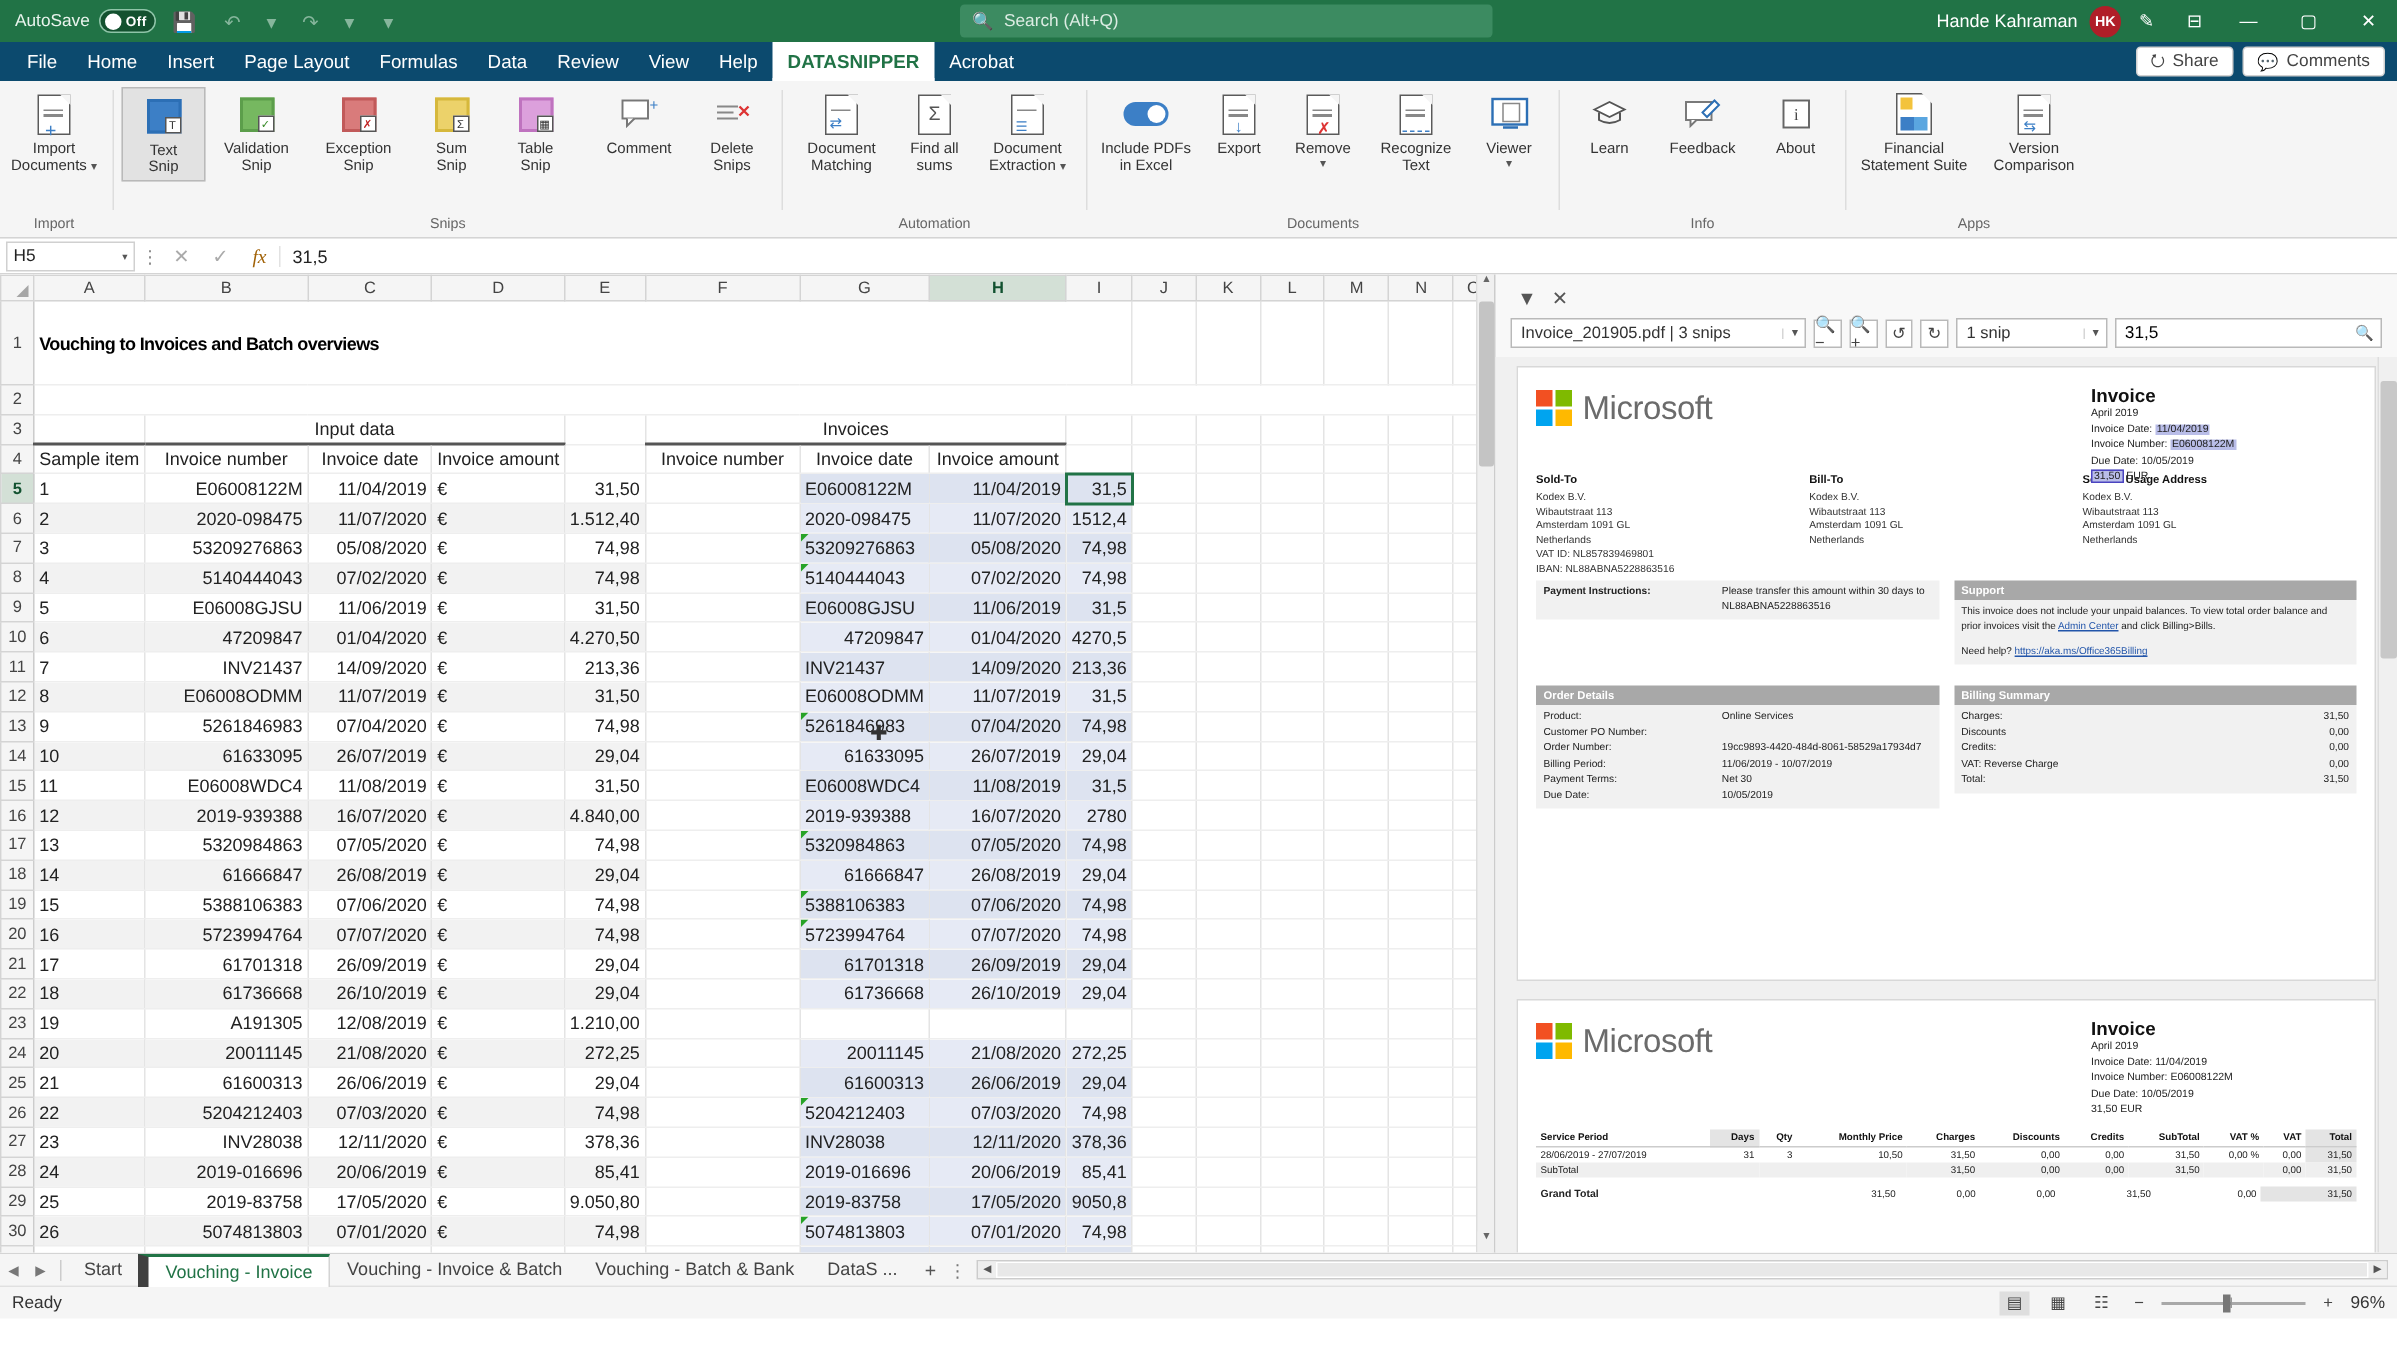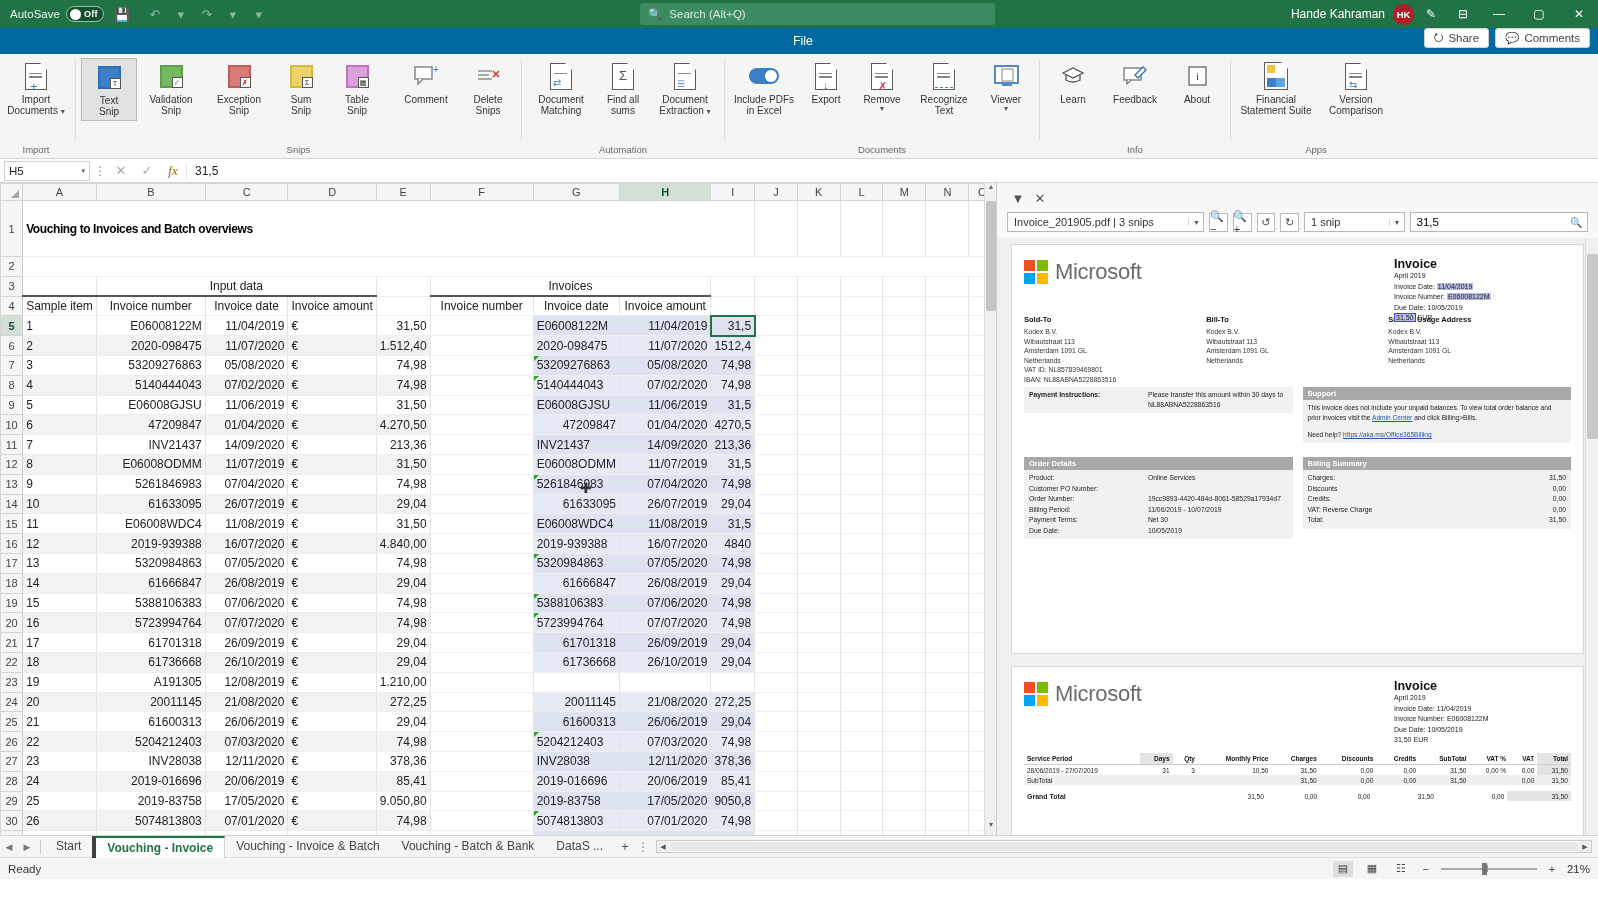--- a/index.html
+++ b/index.html
@@ -40,22 +40,22 @@
   .tb-right { position: absolute; right: 0; top: 0; height: 28px; display: flex; align-items: center; gap: 2px; }
   .username { font-size: 12px; color: #fff; margin-right: 6px; }
   .avatar {
     width: 21px; height: 21px; border-radius: 50%; background: #b01e28; color: #fff;
     font-size: 9.5px; display: flex; align-items: center; justify-content: center; font-weight: bold;
   }
   .wbtn { width: 38px; height: 28px; display: flex; align-items: center; justify-content: center;
           color: #fff; font-size: 12px; }
   
   .menubar {
-    height: 26px; background: #0369a1; display: flex; align-items: center;
-    padding-left: 8px; position: relative; flex-direction: column;
+    height: 26px; background: #0c4a6e; display: flex; align-items: center;
+    padding-left: 8px; position: relative;
   }
   .menu-item {
     padding: 0 10px; height: 26px; line-height: 26px; color: #fff; font-size: 12.5px;
   }
   .menu-item.active { background: #fff; color: #217346; font-weight: bold;
      border-bottom: 2px solid #fff; }
   .menubar-right { position: absolute; right: 8px; display: flex; gap: 6px; align-items: center; }
   .mb-btn { background:#fff; color:#444; border:1px solid #d0d0d0; border-radius:3px;
             padding: 2px 9px; font-size: 11.5px; display:flex; align-items:center; gap:5px; height:20px;}
   
@@ -204,22 +204,22 @@
   .ds-scroll { position: absolute; right: 0; top: 0; width: 13px; height: 100%; background: #f0f0f0;
                border-left: 1px solid #ddd; }
   .ds-scroll .thumb { position: absolute; top: 16px; left: 1px; width: 11px; height: 185px;
                       background: #c8c8c8; border-radius: 2px; }
   
   .tabbar { height: 22px; background: #f5f5f5; border-top: 1px solid #d4d4d4;
             display: flex; align-items: center; font-size: 12px; }
   .tnav { width: 18px; text-align: center; color: #777; font-size: 9px; }
   .tsep { width: 1px; height: 14px; background: #ccc; margin: 0 4px; }
   .stab { padding: 0 11px; height: 22px; line-height: 21px; color: #444; }
-  .stab.active { color: #217346; font-weight: bold; background: #fff;
-                 border-top: 2px solid #217346; border-left: 4px solid #404040;
+  .stab.active { color: #217346; font-weight: normal; background: #fff;
+                 border-top: 2px solid #217346; border-left: 7px solid #404040;
                  border-right: 1px solid #d4d4d4; }
   .addsheet { width: 22px; text-align: center; color: #555; font-size: 13px; }
   .tabdots { width: 14px; text-align: center; color: #777; }
   .hscroll { flex: 1; height: 13px; background: #fff; border: 1px solid #ccc; margin: 0 6px;
              display: flex; align-items: center; position: relative; }
   .hs-arrow { width: 12px; text-align: center; font-size: 7px; color: #555; background: #eee; height: 11px; line-height: 11px;}
   .hs-thumb { position: absolute; left: 13px; right: 13px; top: 1px; bottom: 1px; background: #e8e8e8; }
   .statusbar { height: 22px; background: #f5f5f5; border-top: 1px solid #e0e0e0;
                display: flex; align-items: center; font-size: 11.5px; color: #333; padding: 0 8px; }
   .sb-right { margin-left: auto; display: flex; align-items: center; gap: 9px; }
@@ -864,21 +864,21 @@
           <tr>
             <th class="rowhdr">16</th>
             <td class="cell inp-band alt l">12</td>
             <td class="cell inp-band alt r">2019-939388</td>
             <td class="cell inp-band alt r">16/07/2020</td>
             <td class="cell inp-band alt eur">€</td>
             <td class="cell inp-band alt r">4.840,00</td>
             <td class="cell"></td>
             <td class="cell inv-cell alt l">2019-939388</td>
             <td class="cell inv-cell alt r">16/07/2020</td>
-            <td class="cell inv-cell alt r">4840</td>
+            <td class="cell inv-cell alt r">2780</td>
             <td class="cell"></td>
             <td class="cell"></td>
             <td class="cell"></td>
             <td class="cell"></td>
             <td class="cell"></td>
             <td class="cell"></td>
           </tr>
           <tr>
             <th class="rowhdr">17</th>
             <td class="cell inp-band l">13</td>
@@ -1439,15 +1439,15 @@
     <span class="viewbtn on">▤</span>
     <span class="viewbtn">▦</span>
     <span class="viewbtn">☷</span>
     <span class="zm-btn">−</span>
     <div class="zoomslider">
       <div class="track"></div>
         <div class="mid"></div>
         <div class="knob2"></div>
     </div>
     <span class="zm-btn">+</span>
-    <span>21%</span>
+    <span>96%</span>
   </div>
 </div>
 
 </body></html>

